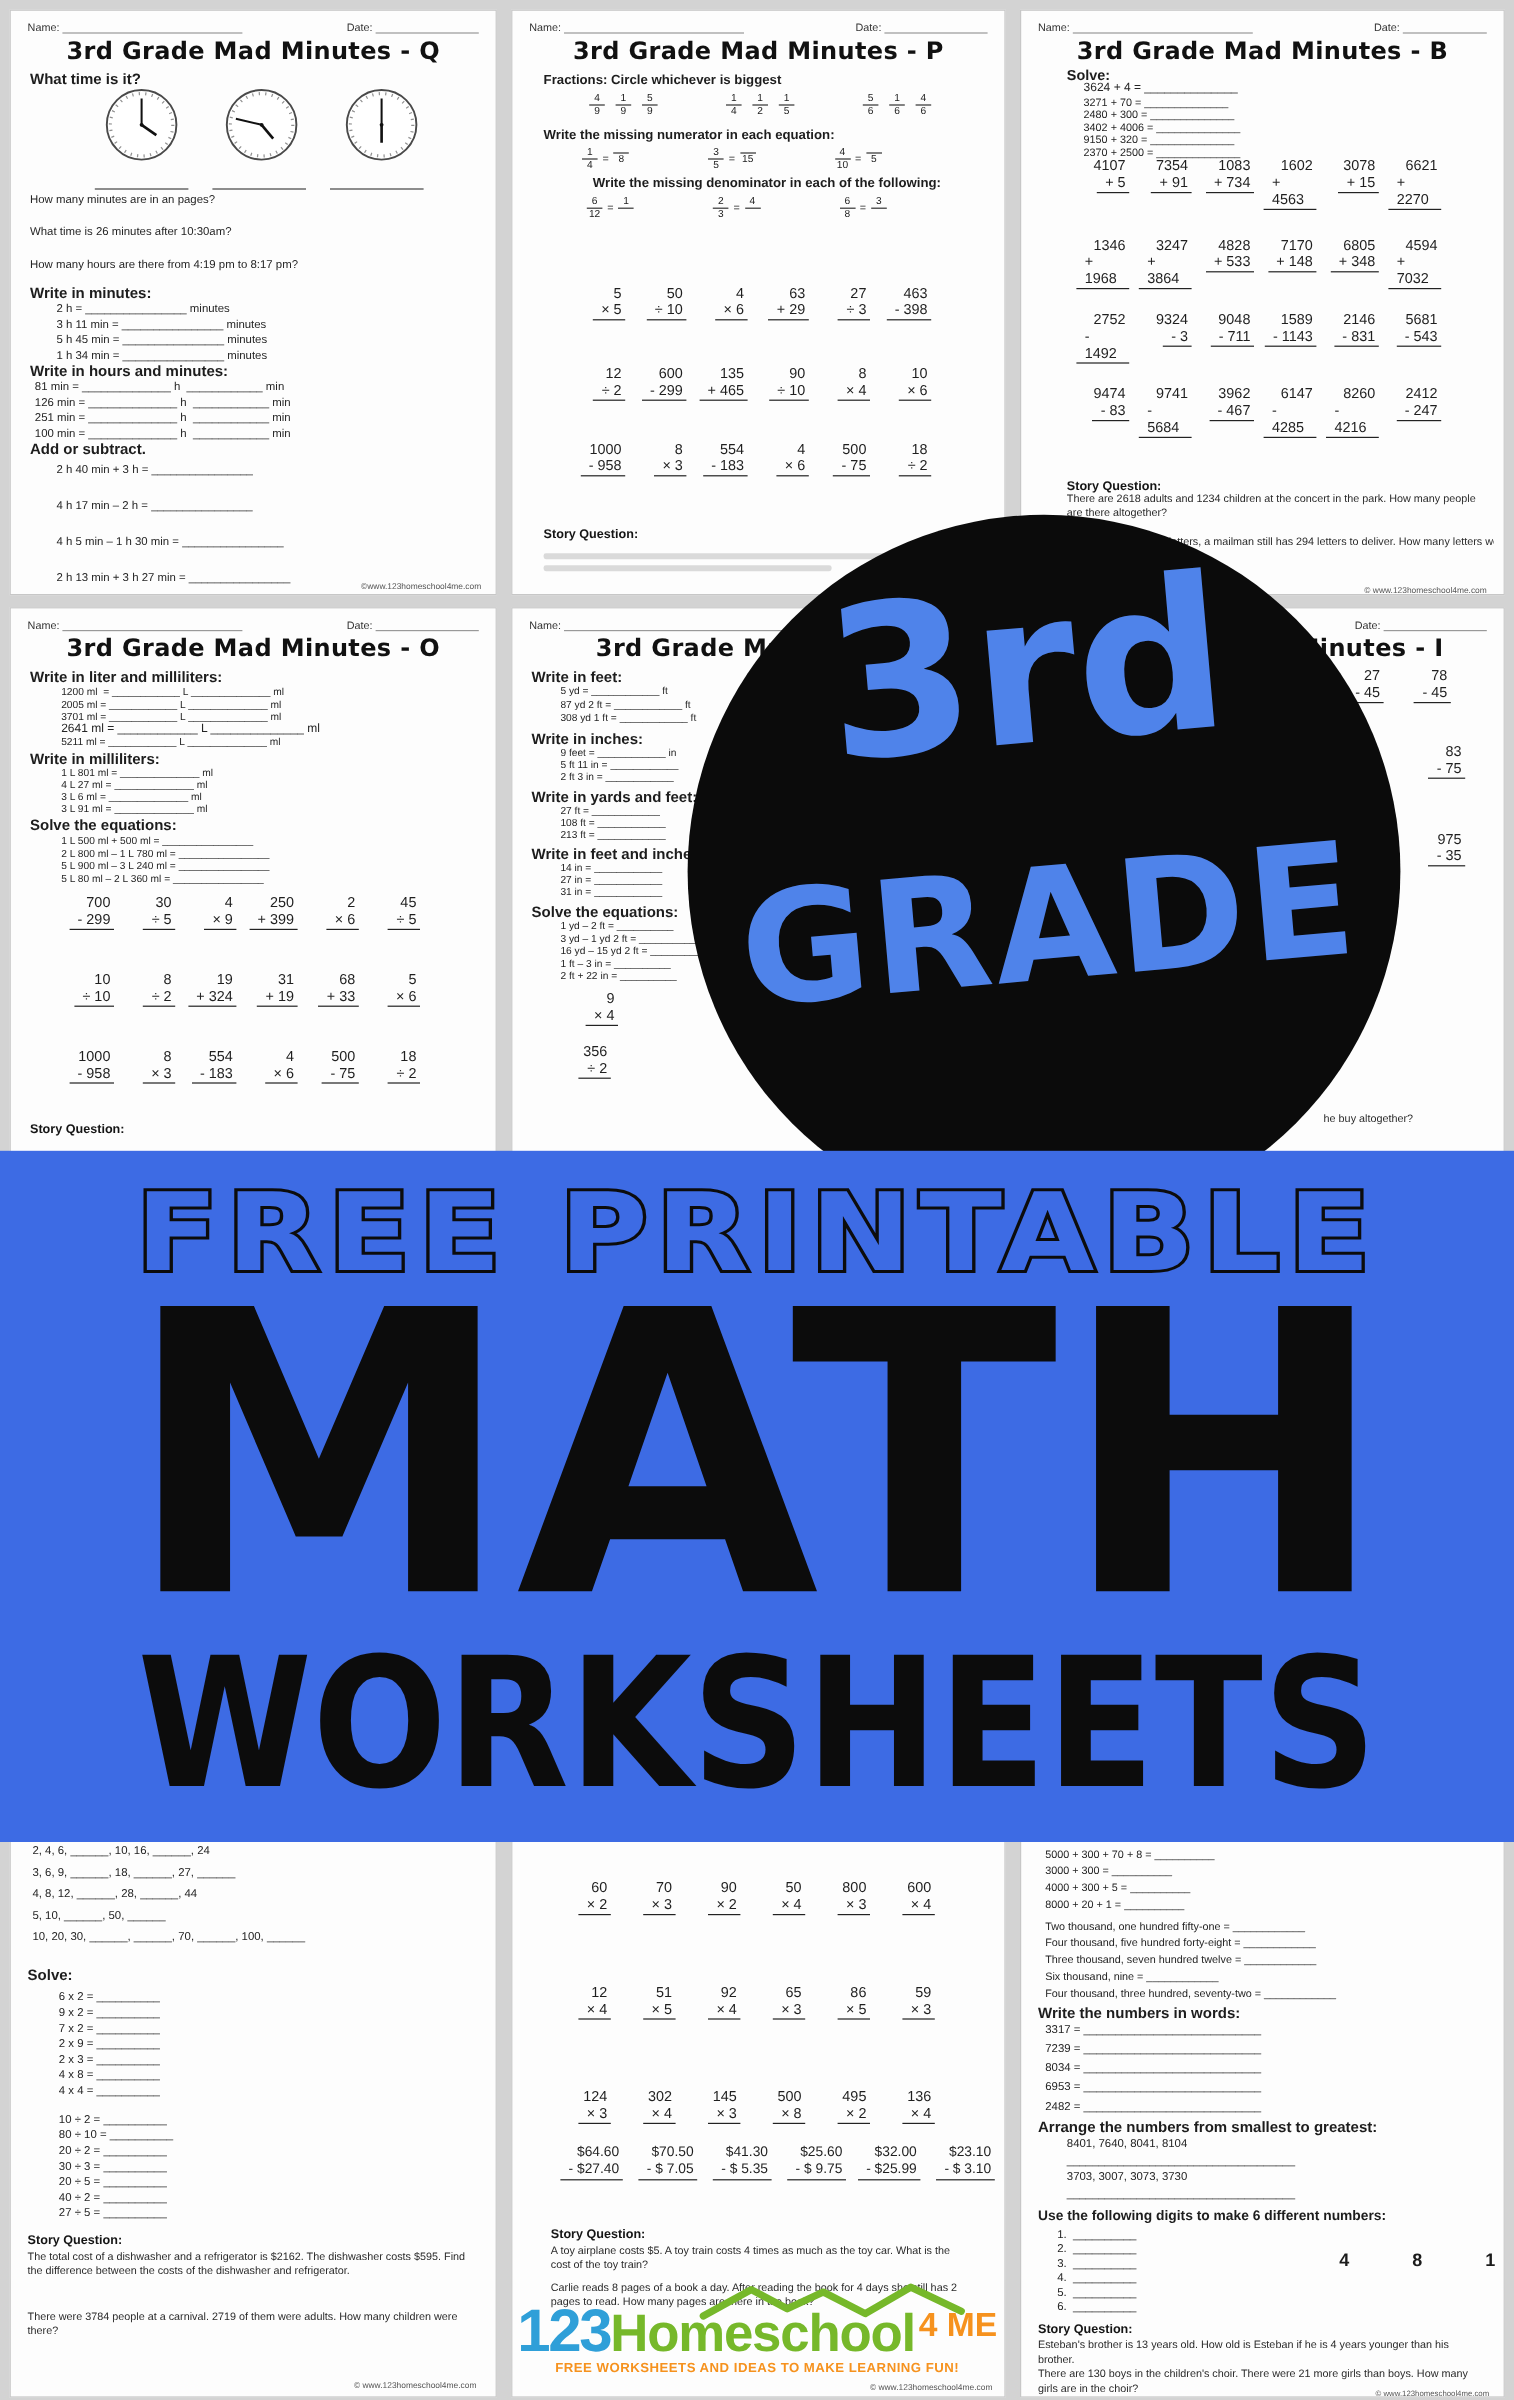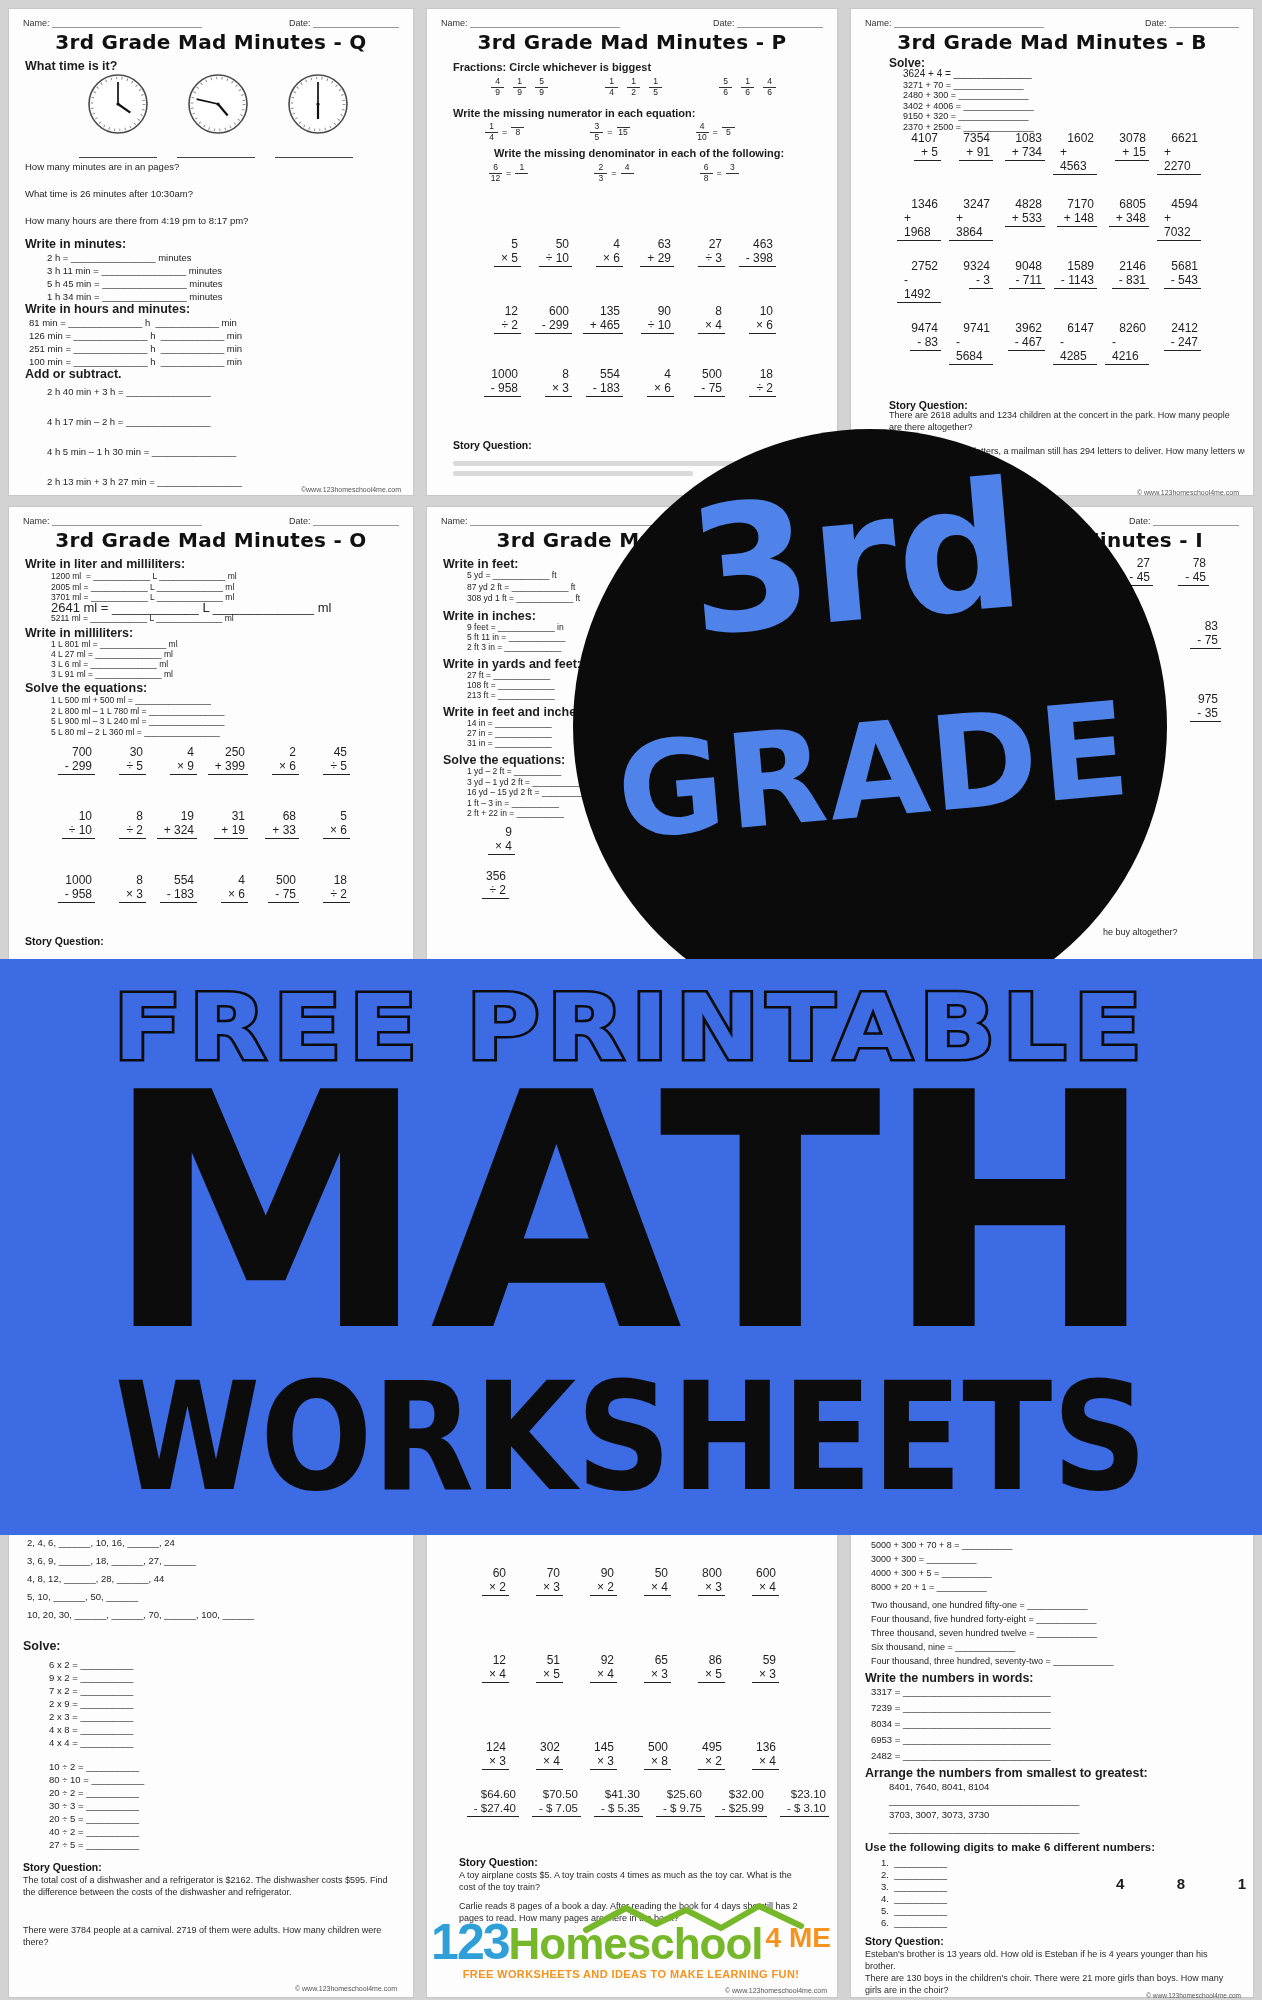--- a/index.html
+++ b/index.html
@@ -494,21 +494,21 @@
       <span><span>Name:</span> <span class="nline" style="width:150px"></span></span>
       <span><span>Date:</span> <span class="nline" style="width:86px"></span></span>
     </div>
     <div class="ws-title">3rd Grade Mad Minutes - O</div>
     <div class="slab" style="left:16px;top:50px;">Write in liter and milliliters:</div>
     <div class="lines" style="left:42px;top:64px;--pitch:0px;">
 
     <div class="ln" style="font-size:8.5px;line-height:10.5px;">1200 ml  = ____________ L ______________ ml</div>
         <div class="ln" style="font-size:8.5px;line-height:10.5px;">2005 ml = ____________ L ______________ ml</div>
         <div class="ln" style="font-size:8.5px;line-height:10.5px;">3701 ml = ____________ L ______________ ml</div>
-        <div class="ln" style="font-size:13px;line-height:10.5px;">2641 ml = ____________ L ______________ ml</div>
+        <div class="ln" style="font-size:10px;line-height:10.5px;">2641 ml = ____________ L ______________ ml</div>
         <div class="ln" style="font-size:8.5px;line-height:10.5px;">5211 ml = ____________ L ______________ ml</div>
       </div>
     <div class="slab" style="left:16px;top:119px;">Write in milliliters:</div>
     <div class="lines" style="left:42px;top:132px;--pitch:0px;">
 
     <div class="ln" style="font-size:8.5px;line-height:10px;">1 L 801 ml = ______________ ml</div>
         <div class="ln" style="font-size:8.5px;line-height:10px;">4 L 27 ml = ______________ ml</div>
         <div class="ln" style="font-size:8.5px;line-height:10px;">3 L 6 ml = ______________ ml</div>
         <div class="ln" style="font-size:8.5px;line-height:10px;">3 L 91 ml = ______________ ml</div>
       </div>

